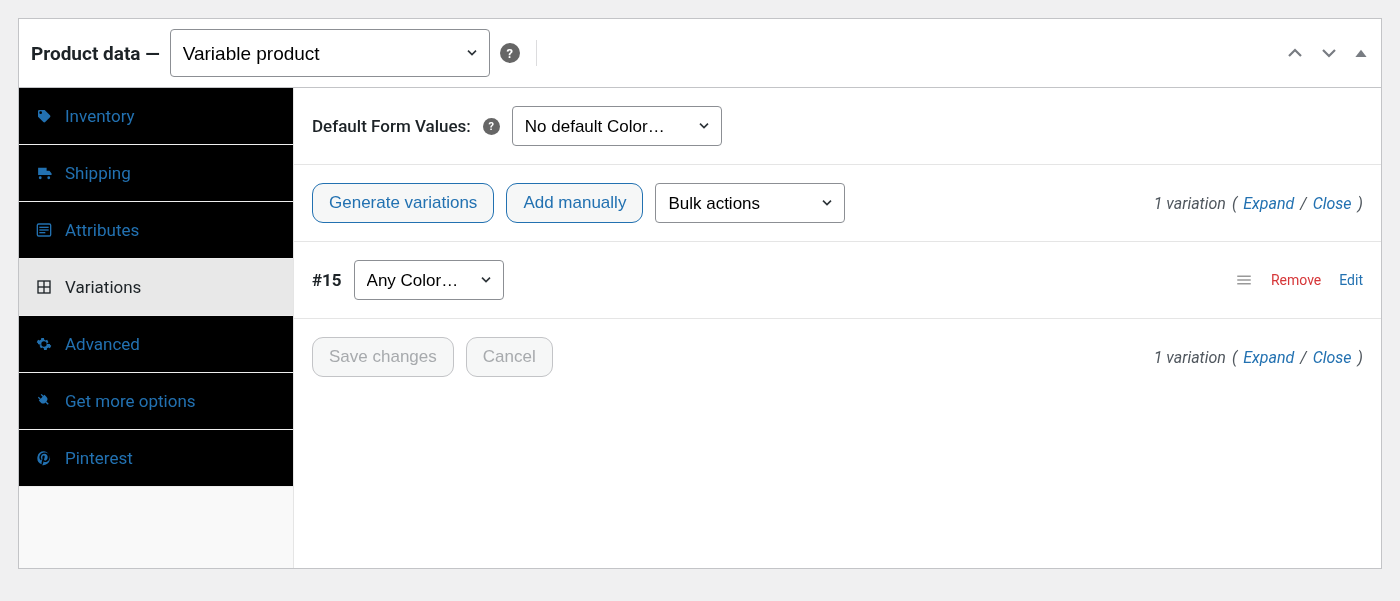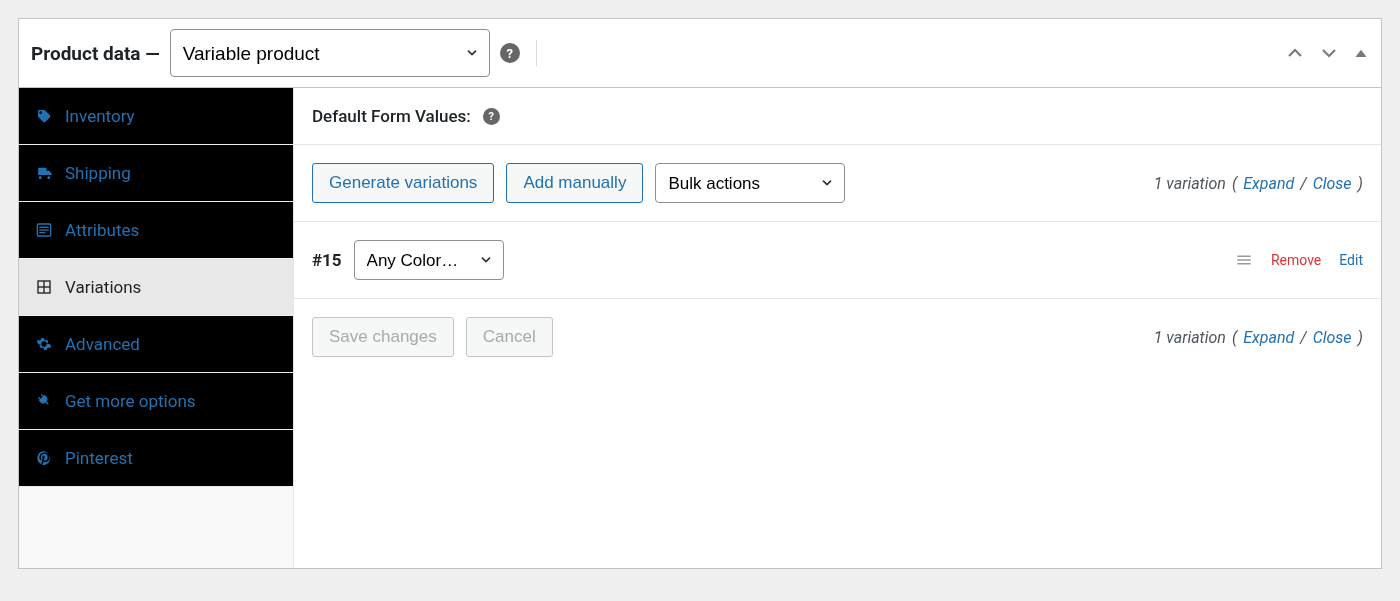--- a/index.html
+++ b/index.html
@@ -120,21 +120,21 @@
     font-size: 17px;
     border: 1px solid #8c8f94;
     border-radius: 4px;
     background: #fff;
     appearance: none; -webkit-appearance: none;
   }
   .btn {
     height: 40px;
     padding: 0 16px;
     font-size: 17px;
-    border-radius: 3px;
+    border-radius: 11px;
     cursor: pointer;
     background: #fff;
   }
   .btn-outline-blue {
     border: 1px solid #2271b1;
     color: #2271b1;
     background: #f6f7f7;
   }
   .btn-outline-grey {
     border: 1px solid #c3c4c7;
@@ -276,20 +276,30 @@
         <span>Pinterest</span>
       </div>
 
     </div>
 
     <div class="main">
 
       <div class="section">
         <span class="label">Default Form Values:</span>
         <span class="help-icon small">?</span>
+        <span class="select-wrap">
+          <select class="select-box" style="min-width:210px">
+            <option>No default Color…</option>
+          </select>
+          <span class="chev">
+            <svg width="16" height="16" viewBox="0 0 20 20">
+                <path d="M5 7l5 5 5-5" fill="none" stroke="currentColor" stroke-width="2"></path>
+              </svg>
+          </span>
+        </span>
       </div>
 
       <div class="section">
         <button class="btn btn-outline-blue">Generate variations</button>
         <button class="btn btn-outline-blue">Add manually</button>
         <span class="select-wrap">
           <select class="select-box" style="min-width:190px">
             <option>Bulk actions</option>
           </select>
           <span class="chev">

